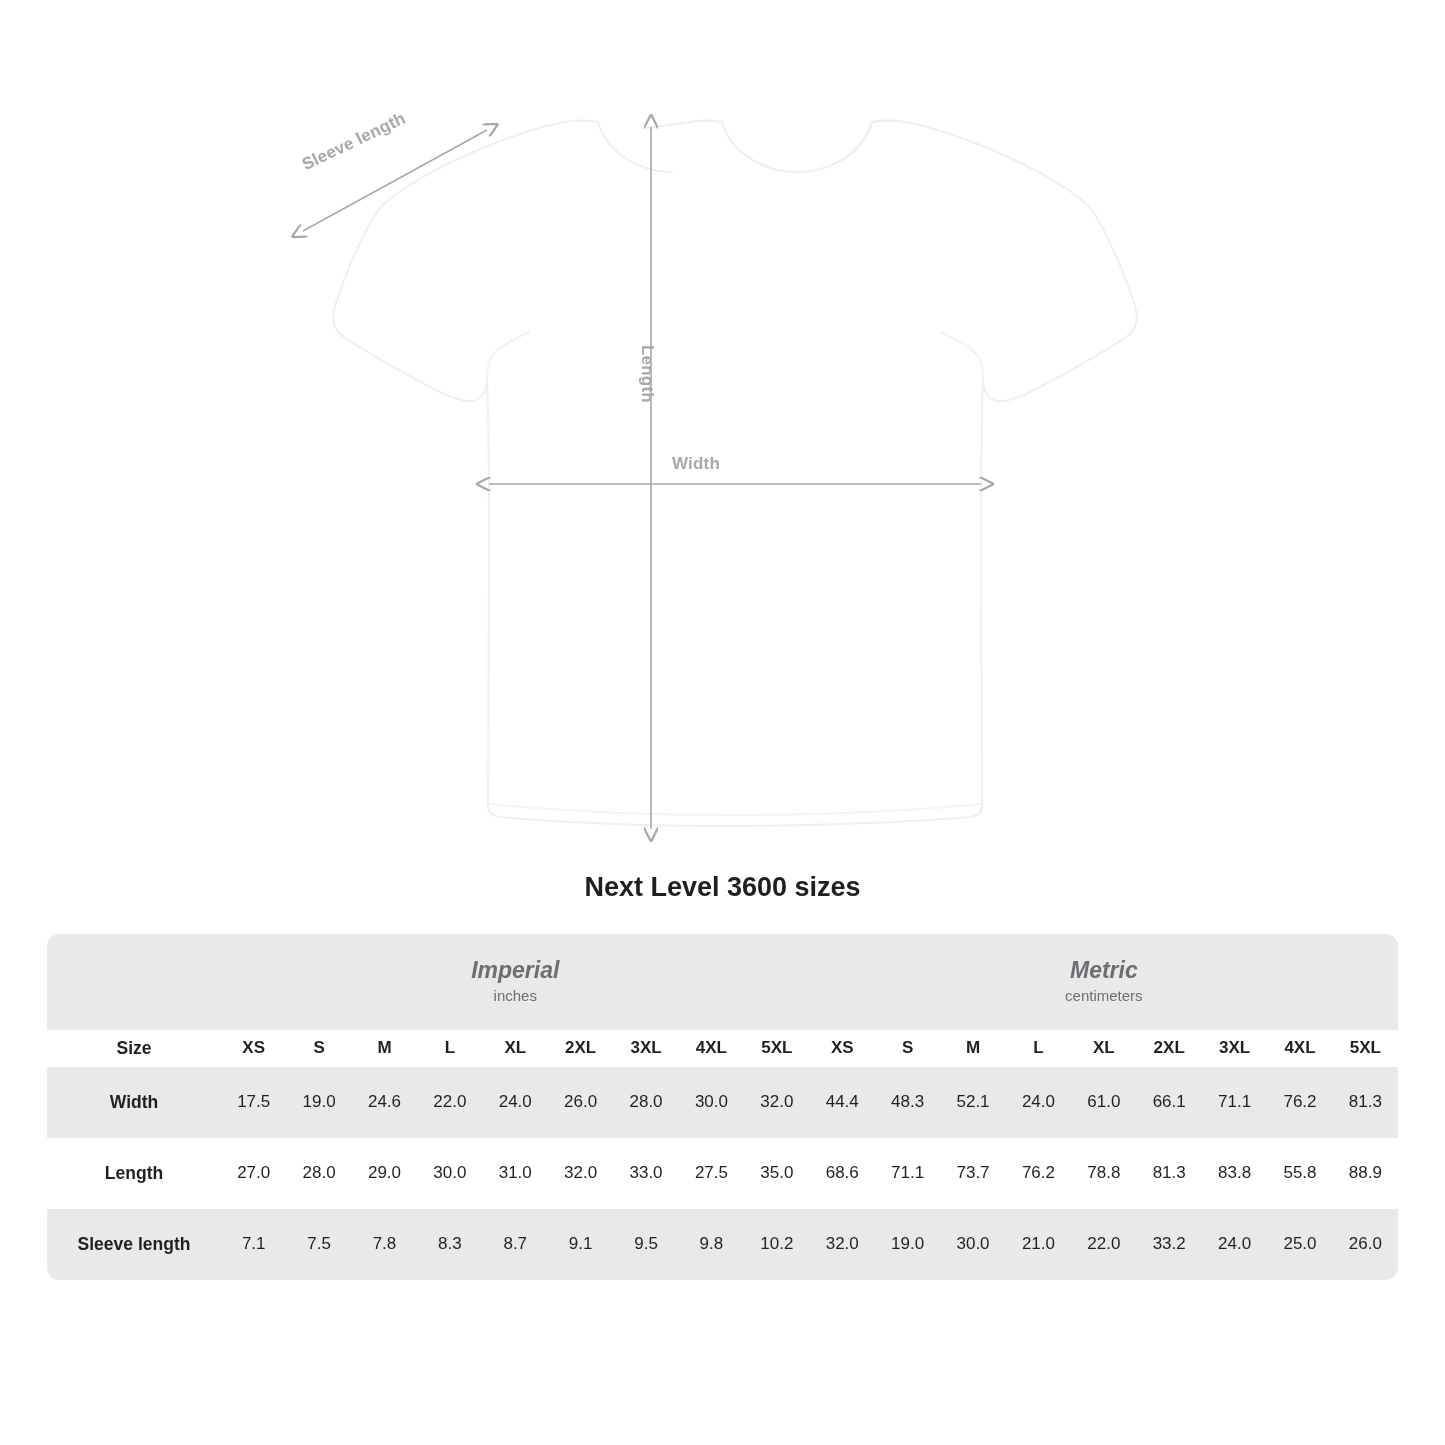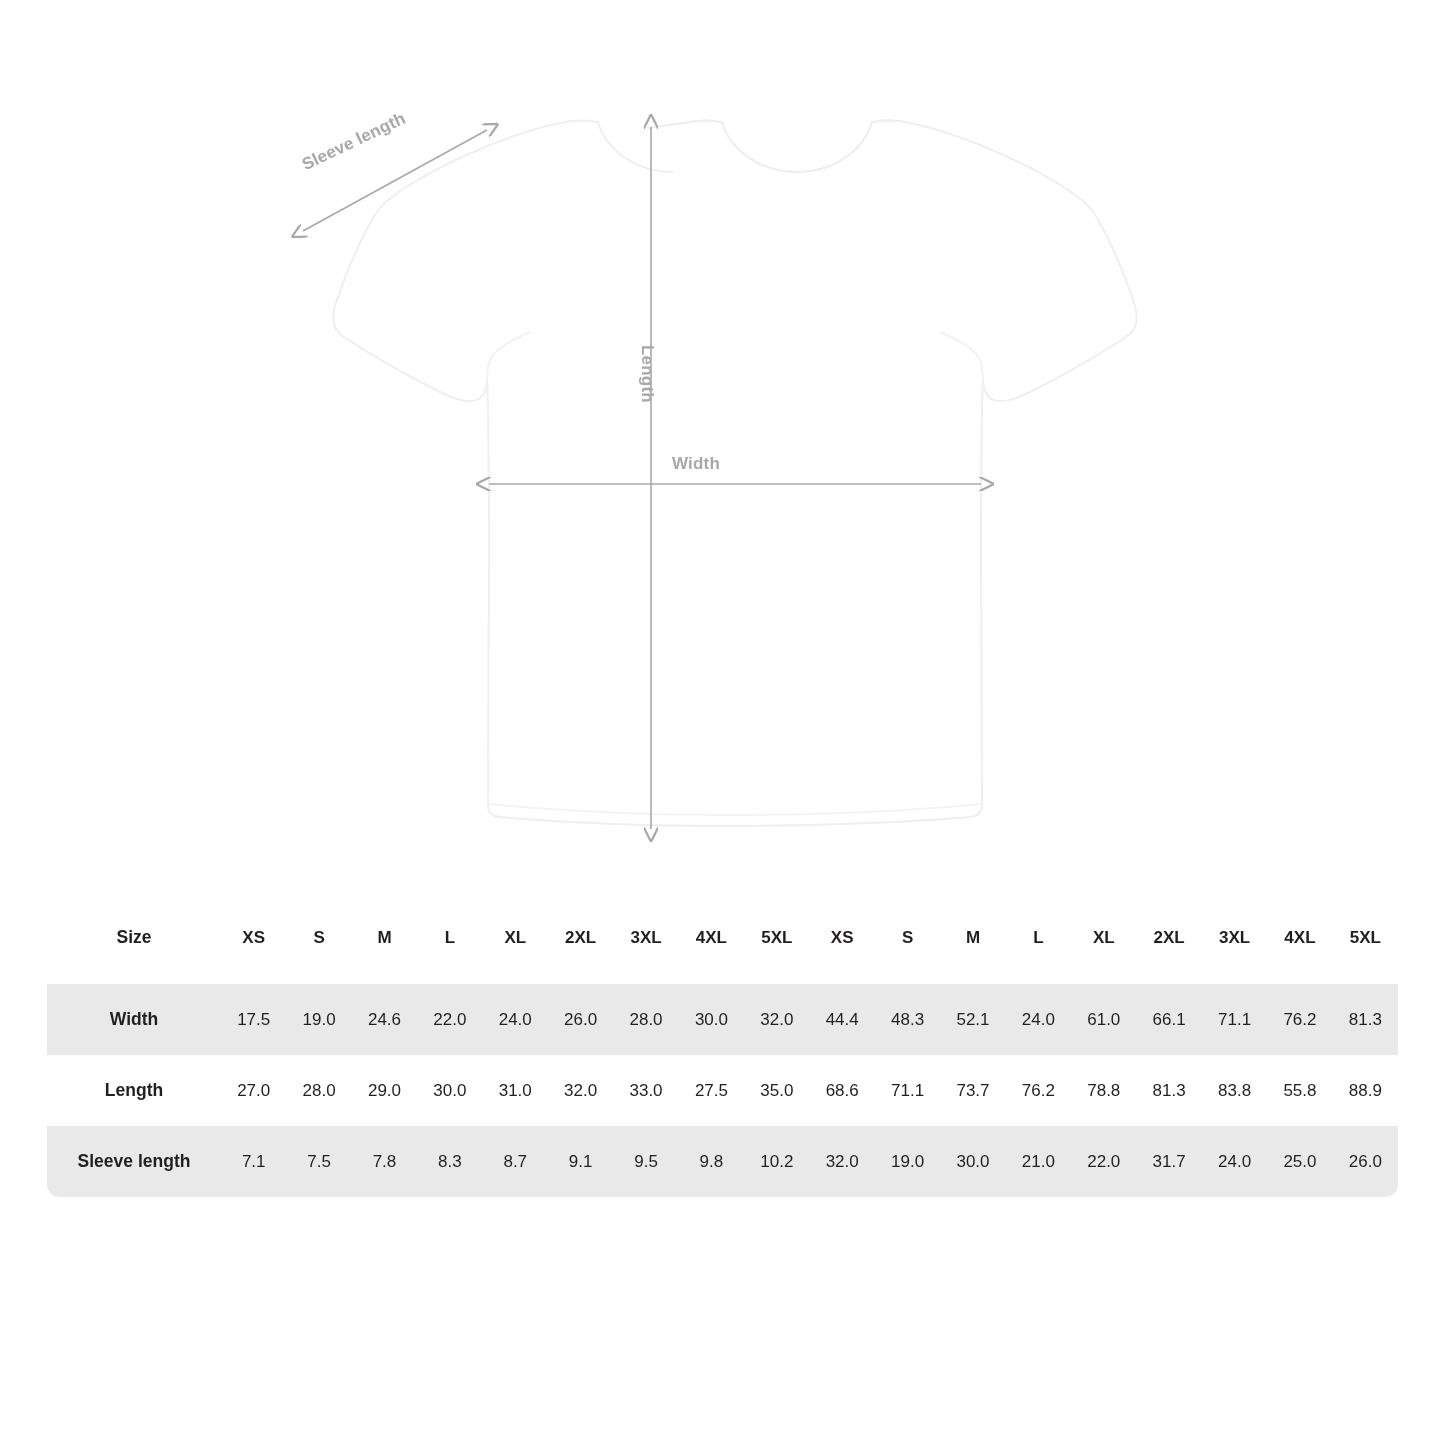--- a/index.html
+++ b/index.html
@@ -103,21 +103,21 @@
     font-weight: normal;
     margin-top: 2px;
   }
   table.size-table td, table.size-table th {
     text-align: center;
     font-size: 17px;
     color: #231f20;
   }
   .head-row th {
     background: #ffffff;
-    padding: 36px 0;
+    padding: 8px 0;
     font-weight: bold;
     font-size: 17px;
     color: #231f20;
   }
   .head-row th.row-label {
     font-size: 17.5px;
   }
   .body-row td {
     padding: 25px 0;
     font-weight: normal;
@@ -211,20 +211,21 @@
         <line x1="489" y1="484" x2="981" y2="484" stroke="#a6a8ab" stroke-width="1.6" marker-start="url(#arrowStart)" marker-end="url(#arrowEnd)"></line>
       </g>
     </svg>
 
     <div class="dim-label label-sleeve">Sleeve length</div>
     <div class="dim-label label-length">Length</div>
     <div class="dim-label label-width">Width</div>
   </div>
 
   <div class="title-block">
+    <h1 class="chart-title">Next Level 3600 sizes</h1>
   </div>
 
   <div class="table-wrap">
     <table class="size-table">
       <colgroup>
         <col class="label-col">
         <col class="data-col">
           <col class="data-col">
           <col class="data-col">
           <col class="data-col">
@@ -237,20 +238,31 @@
           <col class="data-col">
           <col class="data-col">
           <col class="data-col">
           <col class="data-col">
         <col class="data-col">
           <col class="data-col">
           <col class="data-col">
           <col class="data-col">
       </colgroup>
       <tbody>
+        <tr class="unit-row">
+          <th class="corner-tl"></th>
+          <th colspan="9">
+            <div class="unit-name">Imperial</div>
+            <div class="unit-sub">inches</div>
+          </th>
+          <th colspan="9" class="corner-tr">
+            <div class="unit-name">Metric</div>
+            <div class="unit-sub">centimeters</div>
+          </th>
+        </tr>
 
         <tr class="head-row">
           <th class="row-label">Size</th>
           <th>XS</th>
           <th>S</th>
           <th>M</th>
           <th>L</th>
           <th>XL</th>
           <th>2XL</th>
           <th>3XL</th>
@@ -320,21 +332,21 @@
           <td>8.7</td>
           <td>9.1</td>
           <td>9.5</td>
           <td>9.8</td>
           <td>10.2</td>
           <td>32.0</td>
           <td>19.0</td>
           <td>30.0</td>
           <td>21.0</td>
           <td>22.0</td>
-          <td>31.7</td>
+          <td>33.2</td>
           <td>24.0</td>
           <td>25.0</td>
           <td class="corner-br">26.0</td>
         </tr>
       </tbody>
     </table>
   </div>
 
 </div>
 

